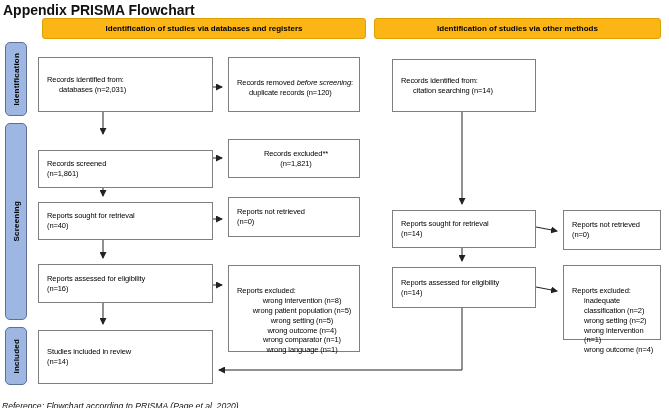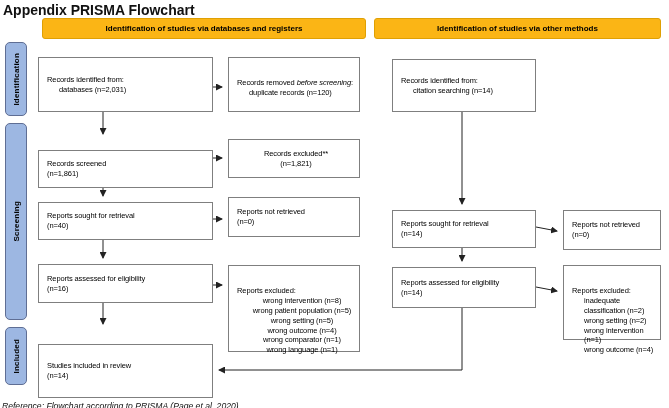--- a/index.html
+++ b/index.html
@@ -82,21 +82,21 @@
   <div class="box" style="left:38px;top:202px;width:175px;height:38px;">
     <div class="bl">Reports sought for retrieval</div>
     <div class="bl">(n=40)</div>
   </div>
 
   <div class="box" style="left:38px;top:264px;width:175px;height:39px;">
     <div class="bl">Reports assessed for eligibility</div>
     <div class="bl">(n=16)</div>
   </div>
 
-  <div class="box" style="left:38px;top:344px;width:175px;height:54px;">
+  <div class="box" style="left:38px;top:330px;width:175px;height:54px;">
     <div class="bl">Studies included in review</div>
     <div class="bl">(n=14)</div>
   </div>
 
   <div class="box top" style="left:228px;top:57px;width:132px;height:55px;">
     <div class="bl"><span>Records removed </span><em>before screening</em><span>:</span></div>
     <div class="bl indent">duplicate records (n=120)</div>
   </div>
 
   <div class="box" style="left:228px;top:139px;width:132px;height:39px;text-align:center;">

